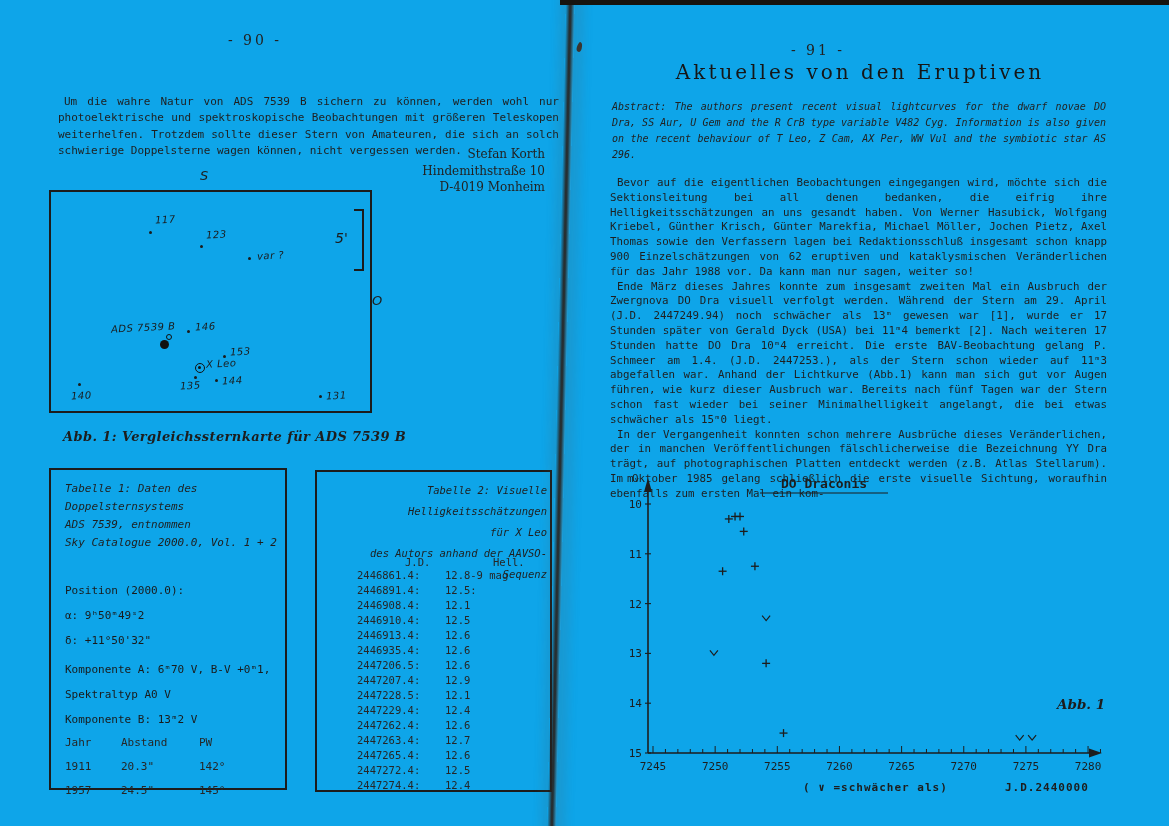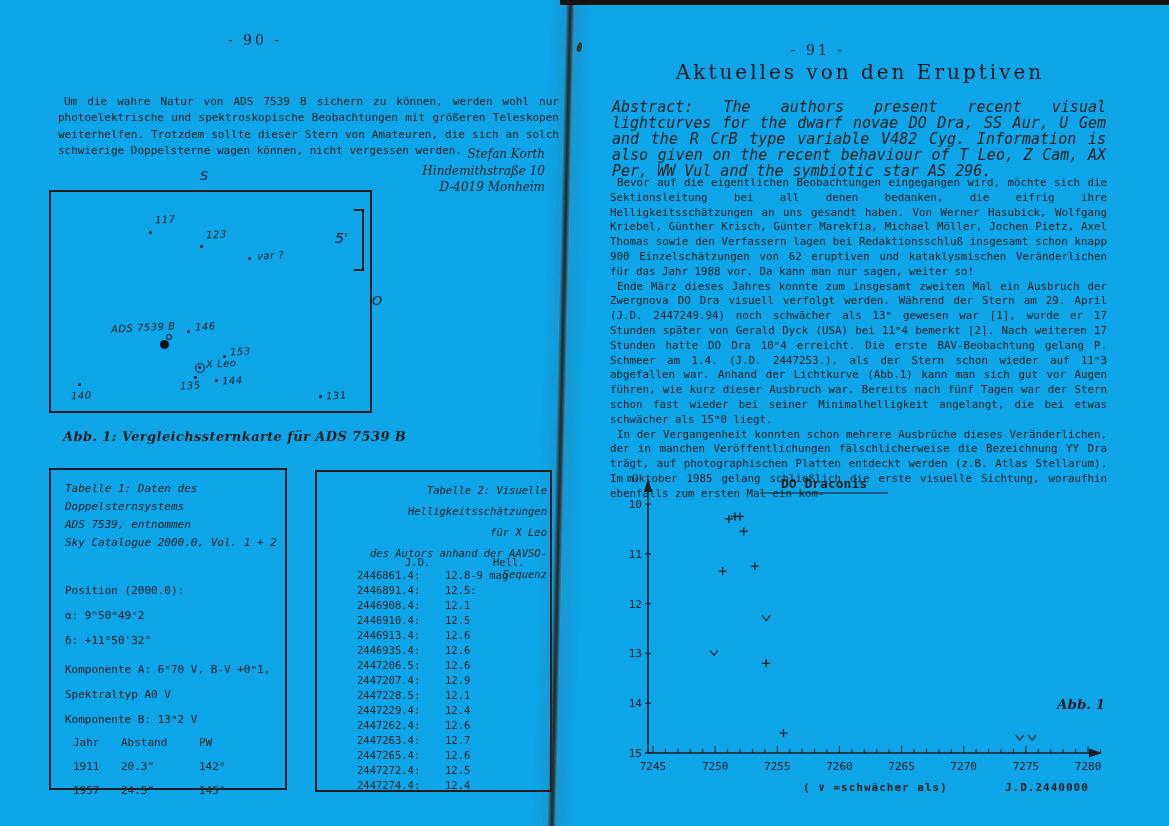--- a/index.html
+++ b/index.html
@@ -15,21 +15,21 @@
              border-radius:50% 50% 50% 50%/60% 60% 40% 40%;transform:rotate(14deg);}
   
   .page{position:absolute;top:0;height:826px;}
   .page-left{left:0;width:585px;}
   .page-right{left:585px;width:584px;}
   .pnum{position:absolute;font-family:"DejaVu Serif",serif;font-size:14px;letter-spacing:3px;text-align:center;color:#222;}
   
   .lp-para{position:absolute;left:45px;top:94px;width:501px;font-size:11px;line-height:16.3px;
            text-align:justify;text-indent:6px;color:#1f1f1f;margin-left:13px;}
   .lp-sig{position:absolute;right:40px;top:146px;width:230px;text-align:right;
-          font-family:"DejaVu Serif",serif;font-style:italic;font-size:12px;line-height:16.5px;color:#222;}
+          font-family:"DejaVu Serif",serif;font-size:12px;line-height:16.5px;color:#222;}
   .finder-box{position:absolute;left:49px;top:190px;width:319px;height:219px;border:2px solid #1c1c1c;background:transparent;}
   .dir-label{position:absolute;font-family:"DejaVu Sans",sans-serif;font-style:italic;font-size:13px;color:#1d1d1d;}
   .scale-bracket{position:absolute;left:303px;top:17px;width:8px;height:58px;
                  border-top:2px solid #1c1c1c;border-right:2px solid #1c1c1c;border-bottom:2px solid #1c1c1c;}
   .scale-label{position:absolute;left:284px;top:38px;font-family:"DejaVu Sans",sans-serif;font-style:italic;font-size:14px;color:#1d1d1d;}
   .st-dot{position:absolute;width:3px;height:3px;background:#1b1b1b;border-radius:50%;}
   .st-bigdot{position:absolute;width:9px;height:9px;background:#111;border-radius:50%;}
   .st-bigdot::after{content:"";position:absolute;left:6px;top:-6px;width:4px;height:4px;border:1px solid #111;border-radius:50%;}
   .st-circledot{position:absolute;width:8px;height:8px;border:1px solid #111;border-radius:50%;}
   .st-circledot::after{content:"";position:absolute;left:2px;top:2px;width:3px;height:3px;background:#111;border-radius:50%;}
@@ -38,32 +38,32 @@
   .fig-caption{position:absolute;left:63px;top:429px;font-family:"DejaVu Serif",serif;
                font-style:italic;font-weight:bold;font-size:13px;letter-spacing:.4px;color:#1d1d1d;}
   .tbox{position:absolute;border:2px solid #1c1c1c;background:transparent;}
   .t1box{left:49px;top:468px;width:238px;height:322px;padding:10px 0 0 14px;box-sizing:border-box;font-size:11px;}
   .t2box{left:315px;top:470px;width:237px;height:322px;box-sizing:border-box;font-size:10.5px;text-align:right;}
   .t-title{font-style:italic;line-height:18px;color:#1f1f1f;}
   .t1-line{line-height:25px;color:#1a1a1a;}
   .t1-gap1{height:26px;} .t1-gap2{height:4px;} .t1-gap3{height:4px;}
   .t1-row{position:relative;height:24px;}
   .t1-row span{position:absolute;top:0;}
-  .t1c0{left:0;margin-left:8px;} .t1c1{left:56px;} .t1c2{left:134px;}
+  .t1c0{left:0;} .t1c1{left:56px;} .t1c2{left:134px;}
   .t2-title{position:absolute;left:15px;top:8px;width:215px;font-style:italic;line-height:21px;color:#1f1f1f;}
   .t2-head{position:absolute;left:0;top:84px;height:13px;width:100%;margin-left:48px;}
   .t2-head span{position:absolute;}
   .t2-rows{position:absolute;left:0;top:97px;width:100%;}
   .t2row{position:relative;height:15px;}
   .t2jd{position:absolute;left:40px;} .t2mag{position:absolute;left:128px;}
   
   .rp-title{position:absolute;left:20px;top:60px;width:510px;text-align:center;
             font-family:"DejaVu Serif",serif;font-size:20px;letter-spacing:3px;color:#161616;}
   .rp-abstract{position:absolute;left:27px;top:99px;width:494px;font-style:italic;
-               font-size:15px;line-height:16px;text-align:justify;color:#222;}
+               font-size:10px;line-height:16px;text-align:justify;color:#222;}
   .rp-body{position:absolute;left:25px;top:176px;width:497px;font-size:10.8px;line-height:14.8px;
            text-align:justify;color:#1f1f1f;}
   .rp-body p{margin:0;text-indent:7px;}
   .chart-wrap{position:absolute;left:35px;top:468px;width:500px;height:345px;}
   .ct{font-family:"DejaVu Sans Mono",monospace;font-weight:bold;font-size:13px;fill:#1d1d1d;}
   .ctk{font-family:"DejaVu Sans Mono",monospace;font-size:11px;fill:#1d1d1d;}
   .ctk2{font-family:"DejaVu Sans Mono",monospace;font-weight:bold;font-size:11px;letter-spacing:1px;fill:#1d1d1d;}
   .cab{font-family:"DejaVu Serif",serif;font-style:italic;font-weight:bold;font-size:13.5px;fill:#1d1d1d;}
 </style>
 </head>

